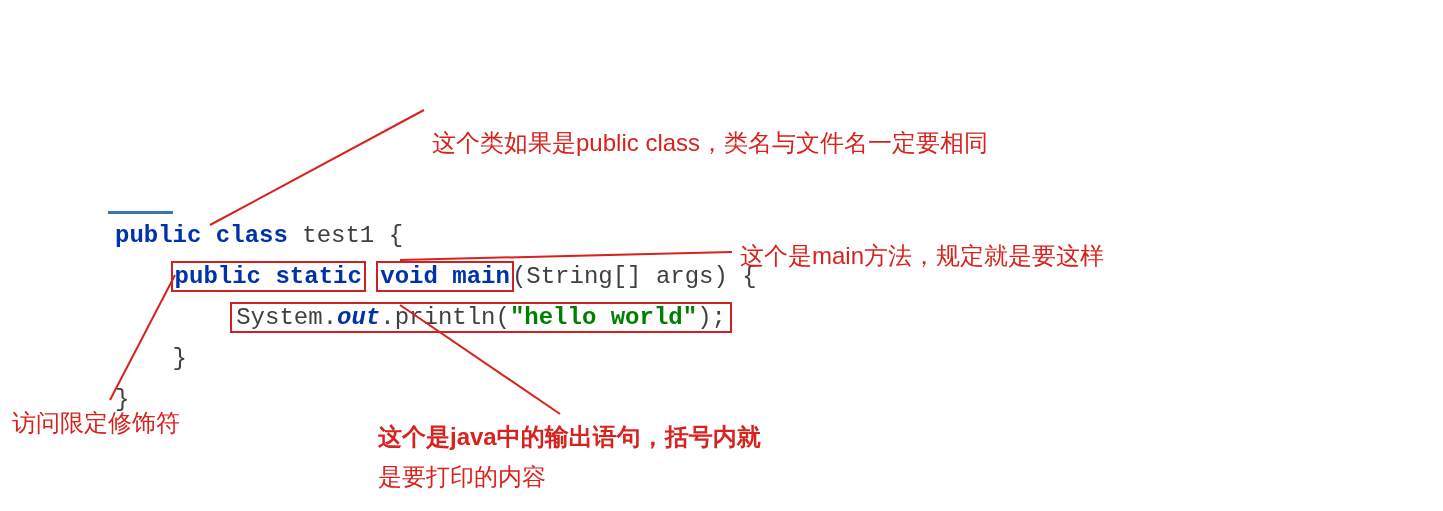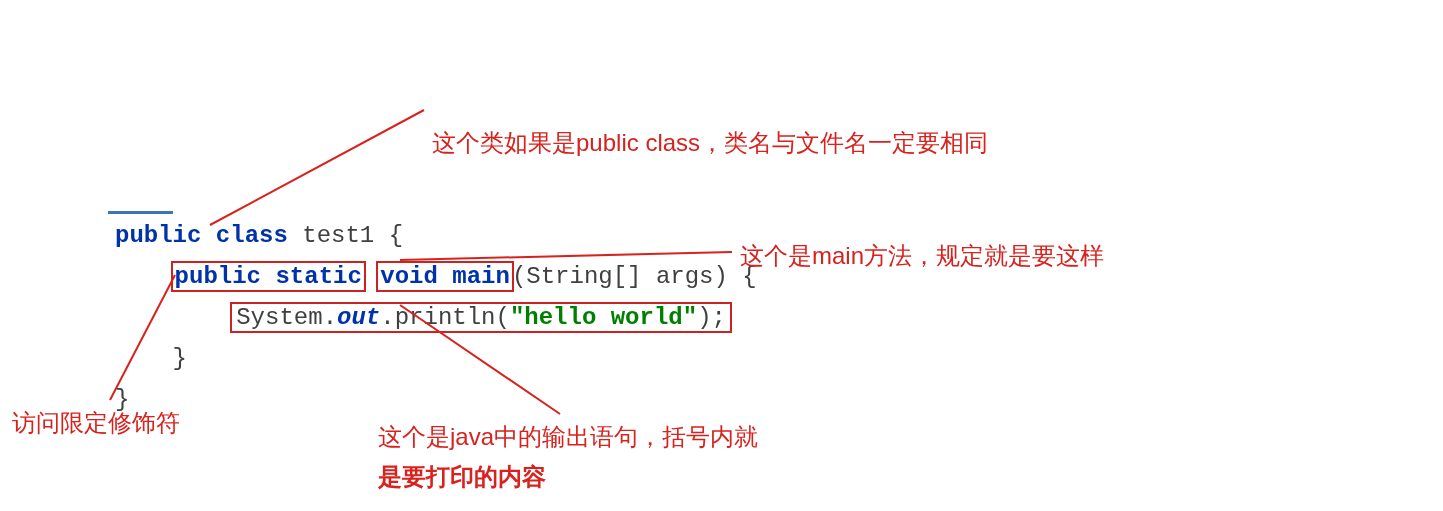--- a/index.html
+++ b/index.html
@@ -69,22 +69,22 @@
 
   <div class="code-block"><span class="kw">public</span> <span class="kw">class</span> <span class="cls">test1</span><span> {</span>
 <span>    </span><span class="outlined"><span class="kw">public static</span></span><span> </span><span class="outlined"><span class="kw">void main</span></span><span>(String[] args) {</span>
 <span>        </span><span class="outlined-wide"><span>System.</span><span class="italic-kw">out</span><span>.println(</span><span class="str">"hello world"</span><span>);</span></span>
 <span>    }</span>
 <span>}</span></div>
 
   <div class="anno" style="left:432px; top:124px;">这个类如果是public class，类名与文件名一定要相同</div>
   <div class="anno" style="left:740px; top:237px;">这个是main方法，规定就是要这样</div>
   <div class="anno" style="left:12px; top:404px;text-align:right;">访问限定修饰符</div>
-  <div class="anno" style="left:378px; top:418px;">这个是java中的输出语句，括号内就</div>
-  <div class="anno" style="left:378px; top:458px;font-weight:bold;">是要打印的内容</div>
+  <div class="anno" style="left:378px; top:418px;font-weight:bold;">这个是java中的输出语句，括号内就</div>
+  <div class="anno" style="left:378px; top:458px;">是要打印的内容</div>
 
   <svg class="lines">
 
     <line x1="424" y1="110" x2="210" y2="225" stroke="#d8221e" stroke-width="2"></line>
 
     <line x1="732" y1="252" x2="400" y2="260" stroke="#d8221e" stroke-width="2"></line>
 
     <line x1="175" y1="275" x2="110" y2="400" stroke="#d8221e" stroke-width="2"></line>
 
     <line x1="400" y1="305" x2="560" y2="414" stroke="#d8221e" stroke-width="2"></line>

